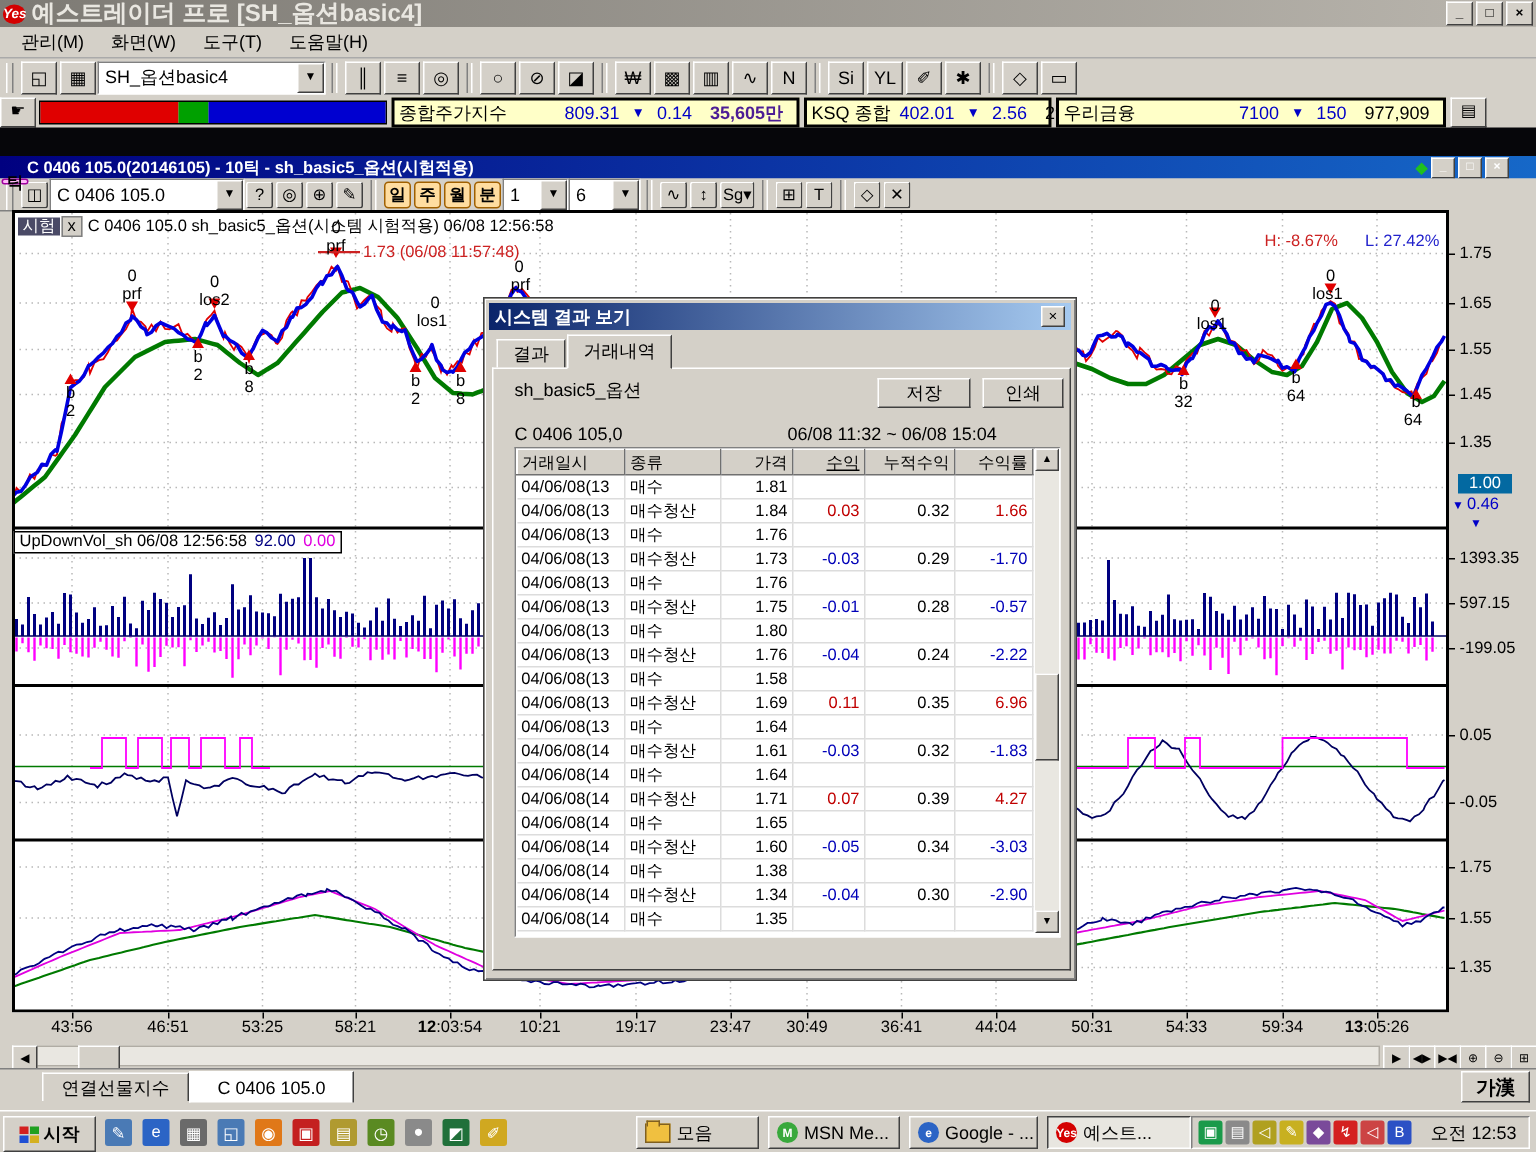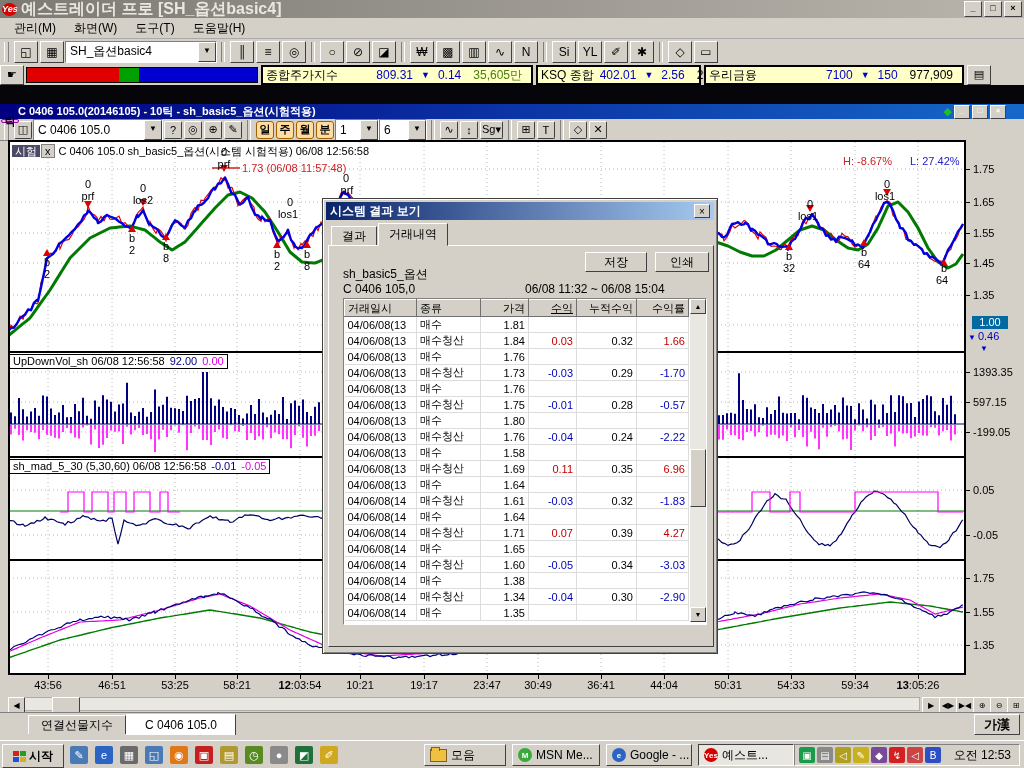--- a/index.html
+++ b/index.html
@@ -104,21 +104,21 @@
     background:linear-gradient(90deg,#0a246a,#a6caf0);color:#fff;font-weight:bold;font-size:12px;
     display:flex;align-items:center;padding:0 4px;box-sizing:border-box;}
   .dlg-x{margin-left:auto;width:16px;height:14px;background:#d4d0c8;color:#000;
     border:1px solid;border-color:#fff #404040 #404040 #fff;font-size:10px;line-height:11px;text-align:center;padding:0;}
   .dlg-tabs{position:absolute;left:8px;top:26px;height:21px;display:flex;align-items:flex-end;}
   .dtab{height:18px;line-height:18px;padding:0 10px;background:#d4d0c8;border:1px solid;
     border-color:#fff #404040 #d4d0c8 #fff;font-size:12px;margin-right:1px;}
   .dtab.active{height:21px;line-height:20px;font-size:12px;position:relative;z-index:2;}
   .dlg-page{position:absolute;left:5px;top:46px;width:384px;height:400px;background:#d4d0c8;
     border:1px solid;border-color:#fff #404040 #404040 #fff;}
-  .dlg-sys{position:absolute;left:14px;top:20px;font-size:12px;}
+  .dlg-sys{position:absolute;left:14px;top:6px;font-size:12px;}
   .dlg-btn{position:absolute;top:6px;height:20px;background:#d4d0c8;border:1px solid;
     border-color:#fff #404040 #404040 #fff;font-size:12px;padding:0;}
   .dlg-btn.save{left:256px;width:62px;} .dlg-btn.print{left:326px;width:54px;}
   .dlg-sym{position:absolute;left:14px;top:36px;font-size:12px;}
   .dlg-period{position:absolute;left:196px;top:36px;font-size:12px;}
   .dlg-tablewrap{position:absolute;left:14px;top:52px;width:362px;height:325px;background:#fff;
     border:1px solid;border-color:#808080 #fff #fff #808080;overflow:hidden;}
   #dlg-table{border-collapse:collapse;table-layout:fixed;width:344px;font-size:11px;}
   #dlg-table th{height:17px;background:#d4d0c8;border:1px solid;border-color:#fff #707070 #707070 #fff;
     font-weight:normal;text-align:left;padding:0 3px;box-sizing:border-box;overflow:hidden;white-space:nowrap;}
@@ -191,21 +191,21 @@
       <div class="colorbar">
         <span style="width: 92px; background: rgb(224, 0, 0);"></span>
         <span style="width: 20px; background: rgb(0, 160, 0);"></span>
         <span style="width: 118px; background: rgb(0, 0, 208);"></span>
       </div>
       <div class="qbox" style="width: 262px;">
         <span class="qn">종합주가지수</span>
         <span class="qv" style="margin-left: auto;">809.31</span>
         <span class="qa">▼</span>
         <span class="qv">0.14</span>
-        <span class="qv" style="color: #4d7c0f;">35,605만</span>
+        <span class="qv" style="color: #4c1d95; font-weight: bold;">35,605만</span>
       </div>
       <div class="qbox" style="width: 155px;">
         <span class="qn">KSQ 종합</span>
         <span class="qv" style="margin-left: auto;">402.01</span>
         <span class="qa">▼</span>
         <span class="qv">2.56</span>
         <span class="qv" style="color: rgb(0, 0, 0);">29,841만</span>
       </div>
       <div class="qbox" style="width: 250px;">
         <span class="qn">우리금융</span>
@@ -321,23 +321,20 @@
       <div class="axlab" style="top: 466px;">1.55</div>
       <div class="gtick" style="top: 505px;"></div>
       <div class="axlab" style="top: 499px;">1.35</div>
     </div>
 
   <div class="plabel nob" style="left:9px;top:145px;">
     <span class="badge-test">시험</span><span class="badge-x">x</span><span>C 0406 105.0 sh_basic5_옵션(시스템 시험적용) 06/08 12:56:58</span>
   </div>
   <div class="plabel" style="left:9px;top:354px;">
     <span>UpDownVol_sh 06/08 12:56:58</span><span class="navy">92.00</span><span class="mag">0.00</span>
-  </div>
-  <div class="plabel" style="left:9px;top:459px;">
-    <span>sh_mad_5_30 (5,30,60) 06/08 12:56:58</span><span class="navy">-0.01</span><span class="mag">-0.05</span>
   </div>
 
   <div id="ann-layer">
       <span class="ann" style="left: 47px; top: 256px;">b</span>
       <span class="ann" style="left: 47px; top: 268px;">2</span>
       <span class="ann" style="left: 88px; top: 178px;">0</span>
       <span class="ann" style="left: 88px; top: 190px;">prf</span>
       <span class="ann" style="left: 143px; top: 182px;">0</span>
       <span class="ann" style="left: 143px; top: 194px;">los2</span>
       <span class="ann" style="left: 132px; top: 232px;">b</span>

